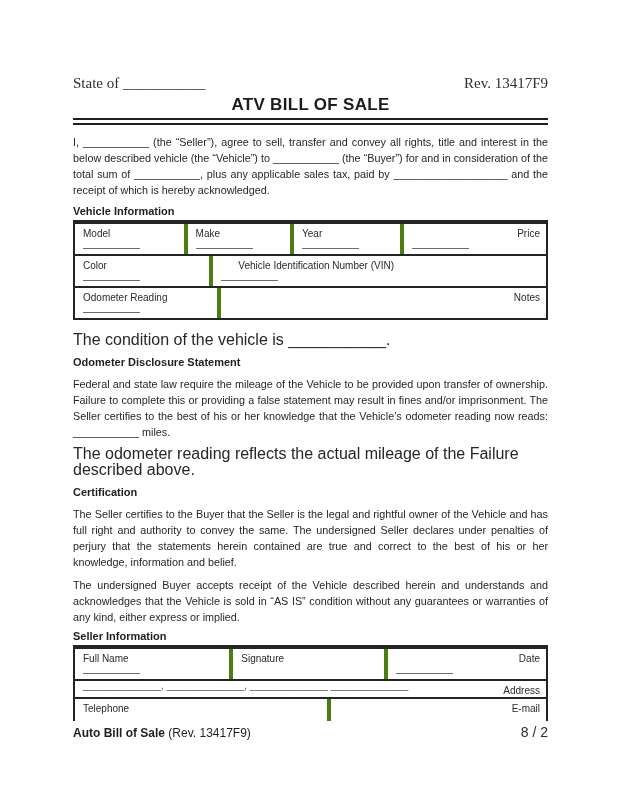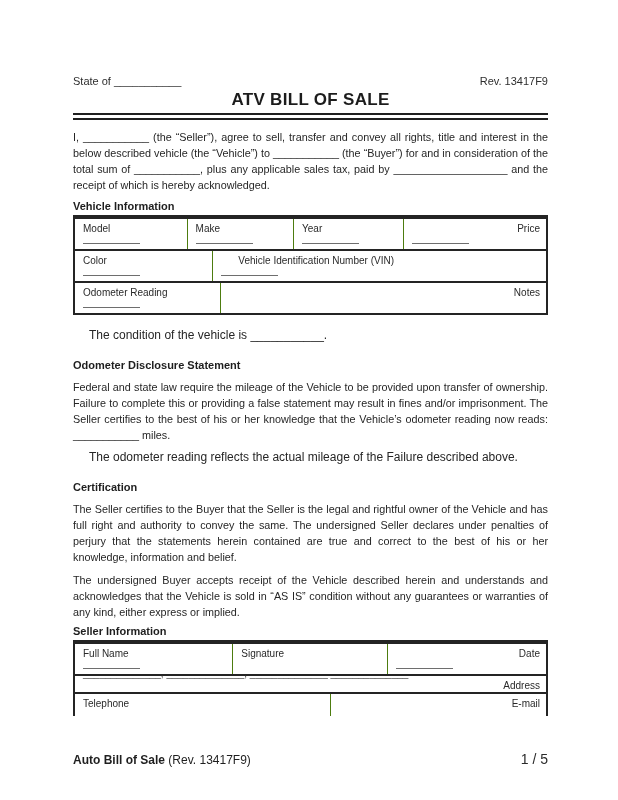--- a/index.html
+++ b/index.html
@@ -11,22 +11,23 @@
     font-family: "Liberation Sans", sans-serif;
     color: #262626;
     overflow: hidden;
   }
   .content { padding: 75px 70px 0 73px; }
 
   .top-row {
     display: flex;
     justify-content: space-between;
     align-items: baseline;
-    font-size: 11px;
+    font-size: 15px;
     color: #2e2e2e;
+    font-family: Liberation Serif, serif;
   }
   h1.doc-title {
     margin: 3px 0 0 0;
     text-align: center;
     font-size: 17px;
     font-weight: bold;
     letter-spacing: 0.3px;
     color: #1c1c1c;
   }
   .double-rule {
@@ -36,22 +37,22 @@
     border-bottom: 2px solid #1f1f1f;
   }
 
   .para {
     margin: 0;
     text-align: justify;
     font-size: 10.8px;
     line-height: 16px;
   }
   .line {
-    margin: 16px;
-    font-size: 12px;
+    margin: 0;
+    font-size: 16px;
     line-height: 16px;
   }
   .b { font-weight: normal; }
 
   .intro-para   { margin-top: 9px; }
   .cond-line    { margin-top: 12px; }
   .sub-heading  { margin-top: 8px; font-size: 11px; font-weight: bold; color: #1e1e1e; }
   .odo-para     { margin-top: 8px; }
   .reading-line { margin-top: 6px; }
   .cert-heading { margin-top: 8px; }
@@ -67,51 +68,51 @@
   }
   .veh-heading { margin-top: 7px; }
   .sel-heading { margin-top: 5px; }
 
   .tbl { border: 2px solid #242424; }
   .trow { display: flex; border-bottom: 2px solid #242424; }
   .trow:last-child { border-bottom: none; }
   .tcell {
     box-sizing: border-box;
     position: relative;
-    border-right: 1px solid #4d7c0f;
+    border-right: 4px solid #4d7c0f;
     padding: 4px 6px 0 8px;
     font-size: 10px;
     color: #2a2a2a;
   }
   .tcell:last-child { border-right: none; text-align: right; }
   .r30 { height: 30px; }
   .r32 { height: 16px; }
   .r22 { height: 22px; }
   .cblank {
     position: absolute;
     left: 8px;
     bottom: 5px;
     width: 57px;
     border-bottom: 1.3px solid #6e6e6e;
   }
   .stable { border-bottom: none; }
   .addr-blanks {
     position: absolute;
     left: 8px;
-    bottom: 13px;
+    bottom: 6px;
     font-size: 10px;
     color: #4a4a4a;
     white-space: nowrap;
   }
 
   .footer {
     position: absolute;
     left: 73px;
     right: 70px;
-    top: 751px;
+    top: 724px;
     display: flex;
     justify-content: space-between;
     align-items: baseline;
     font-size: 12px;
     color: #1f1f1f;
   }
   .footer .pagenum { font-size: 14px; color: #2a2a2a; }
 </style>
 </head>
 <body>
@@ -214,15 +215,15 @@
         <div class="tcell r22" style="width:45.7%">
           <span>E-mail</span>
         </div>
       </div>
     </div>
 
   </div>
 
   <div class="footer">
     <span><b>Auto Bill of Sale</b><span> (Rev. 13417F9)</span></span>
-    <span class="pagenum">1 / 5</span>
+    <span class="pagenum">8 / 2</span>
   </div>
 </div>
 
 </body></html>

